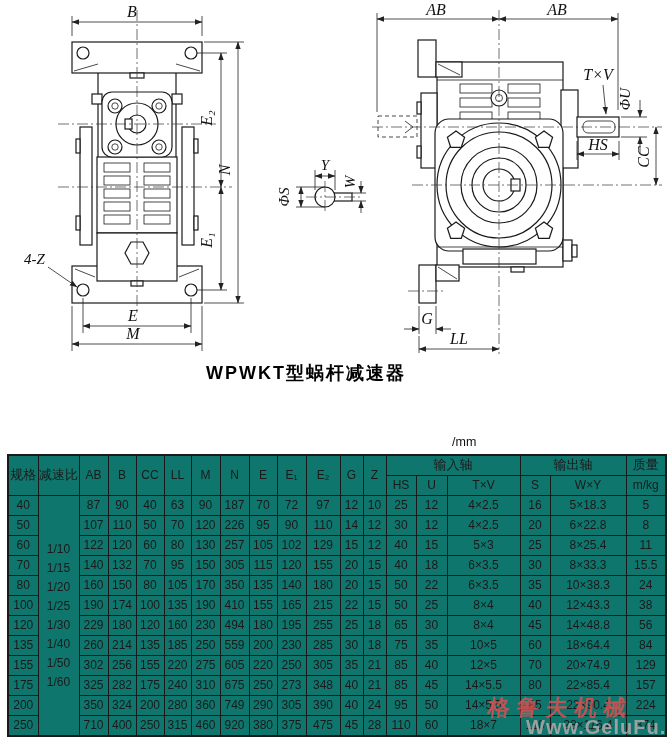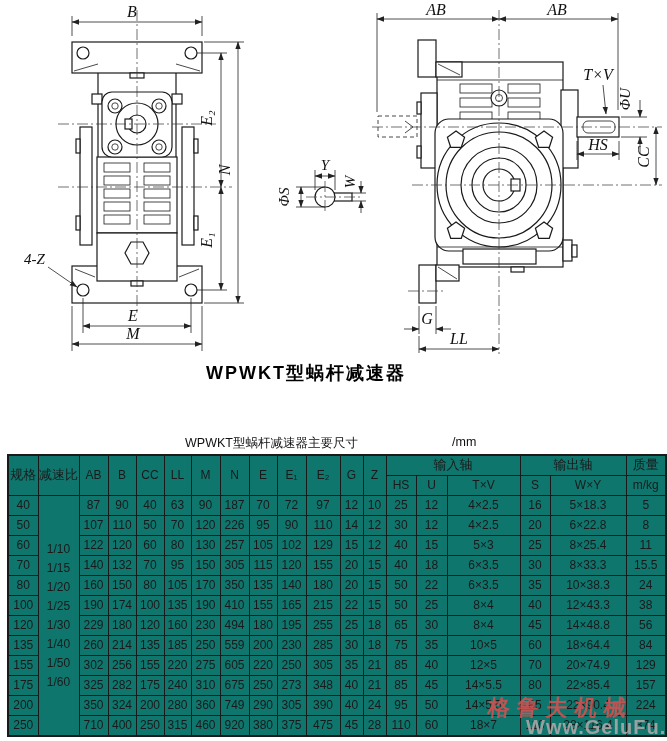--- a/index.html
+++ b/index.html
@@ -252,21 +252,20 @@
       <line class="dim" x1="419" y1="336" x2="419" y2="353"></line>
       <line class="dim" x1="419" y1="349" x2="499" y2="349" marker-start="url(#ar)" marker-end="url(#ar)"></line>
       <text class="lbl" x="459" y="344" text-anchor="middle">LL</text>
     </g>
   </g>
 </svg>
 
 <div id="main-title">WPWKT型蜗杆减速器</div>
 
 <div id="table-caption">
-  <span id="caption-text">WPWKT型蜗杆减速器主要尺寸</span>
   <span id="caption-unit">/mm</span>
 </div>
 
 <table id="spec-table">
   <colgroup>
     <col style="width:30px">
       <col style="width:41px">
       <col style="width:29px">
       <col style="width:28px">
     <col style="width:28px">

